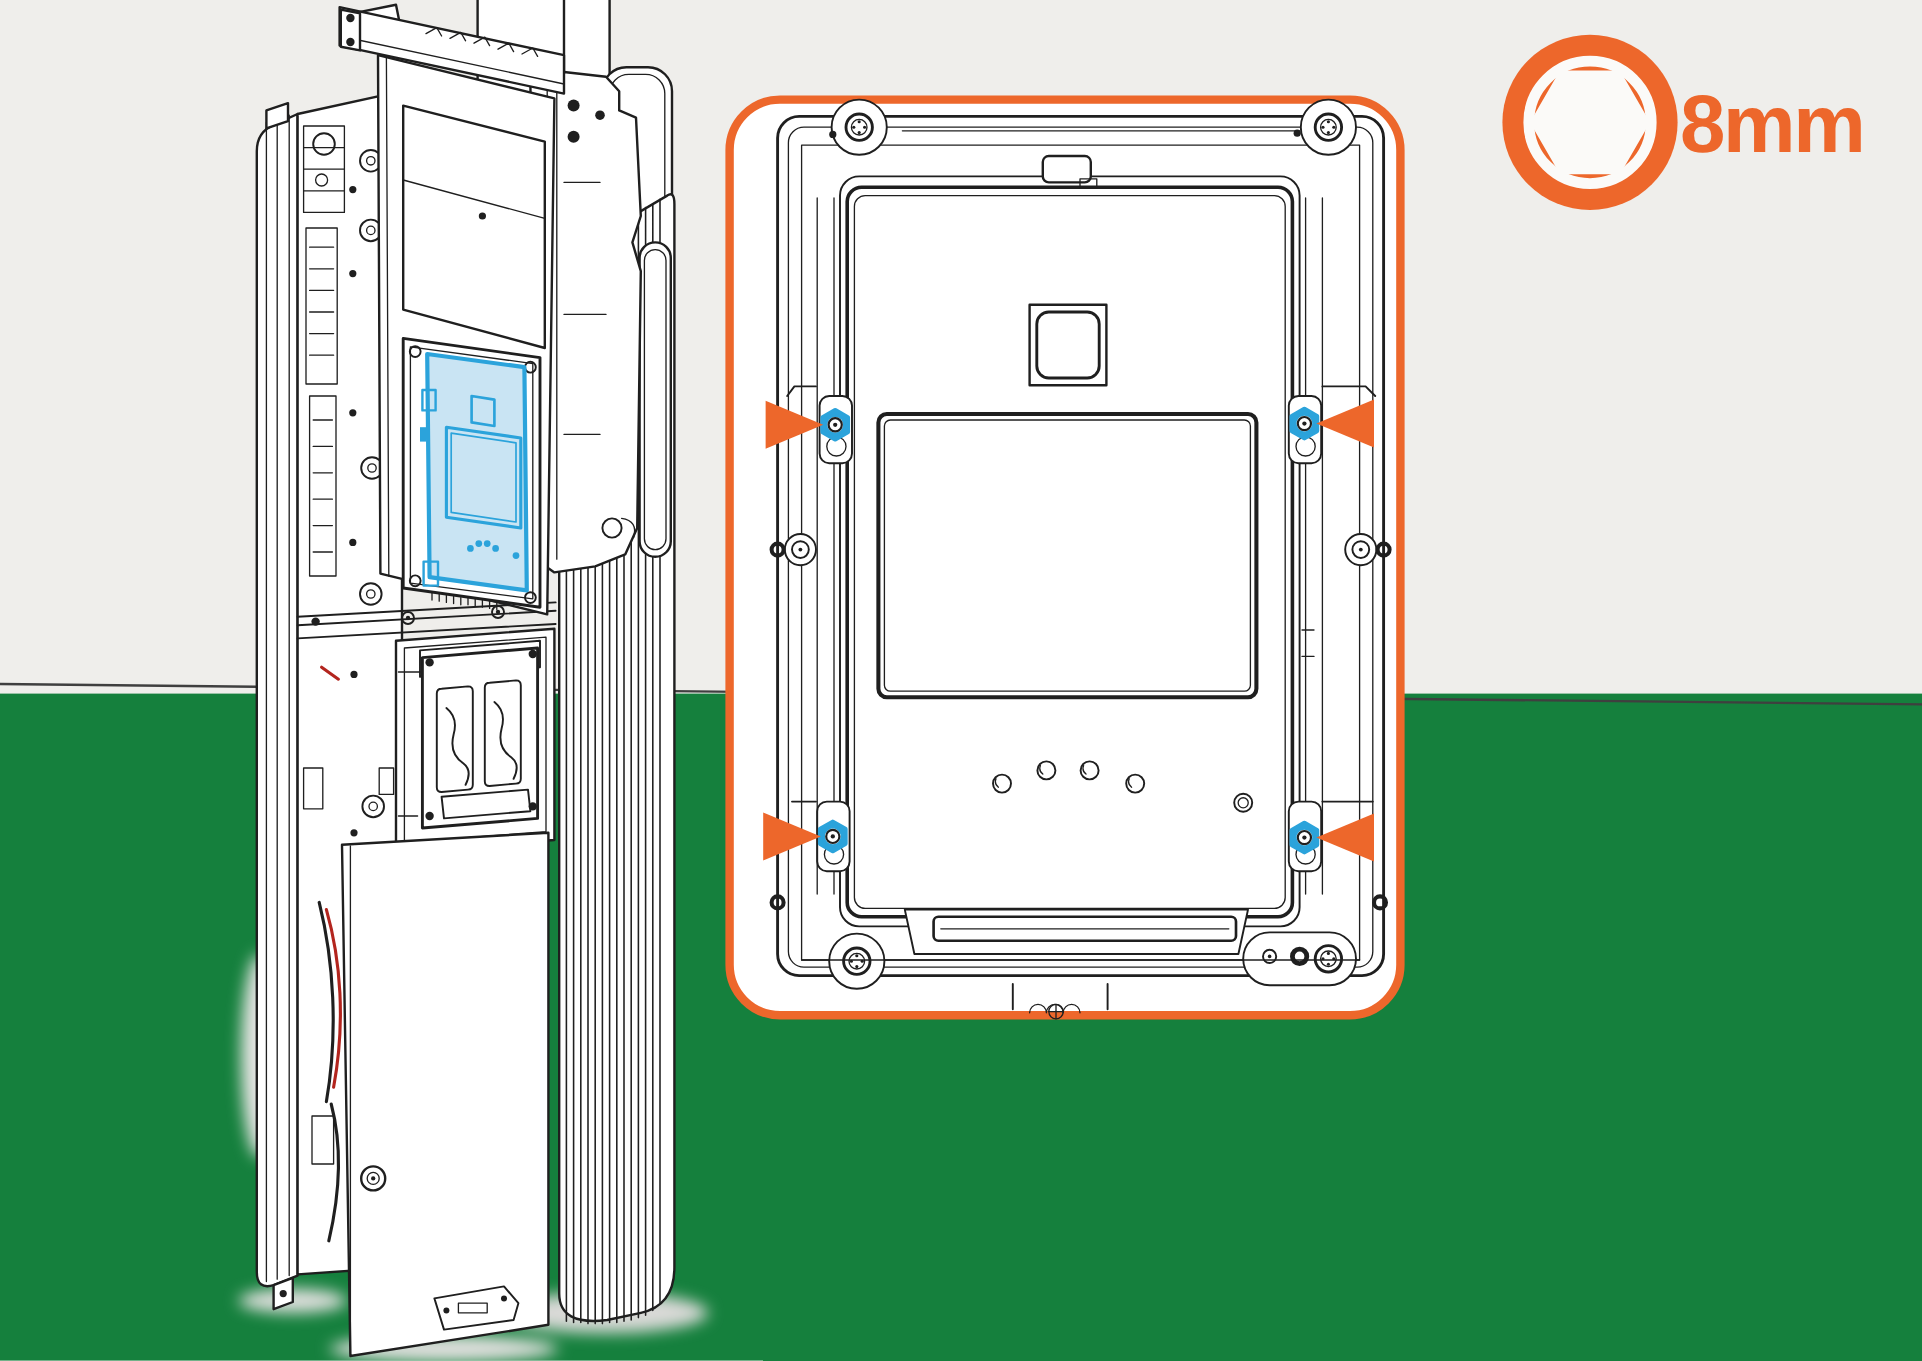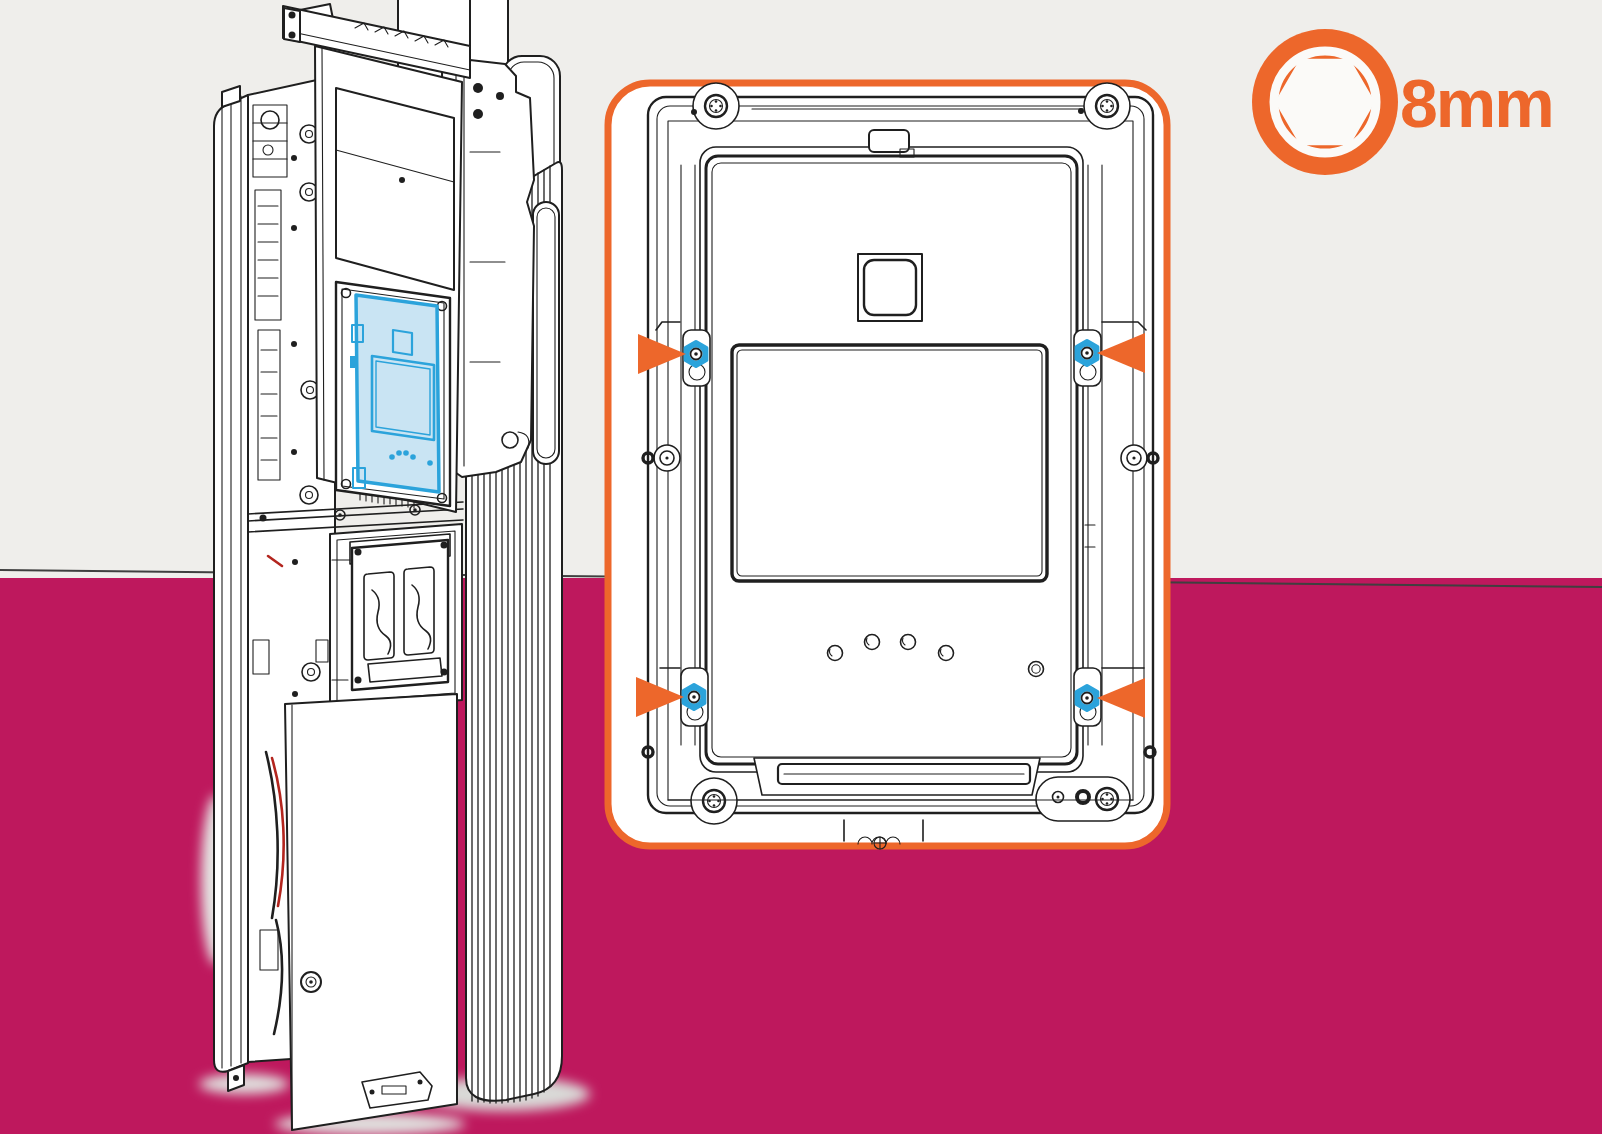--- a/index.html
+++ b/index.html
@@ -1,21 +1,21 @@
 <!DOCTYPE html>
 <html style="--orange: #ED672B; --blue: #2BA3DB; --blue-fill: #C9E4F3; --ink: #1F1F1F; --wire: #B3251E; --wall: #EFEEEB;"><head>
 <meta charset="utf-8">
 <style>
   :root{
     --orange:#ED672B; --blue:#2BA3DB; --blue-fill:#C9E4F3;
     --ink:#1F1F1F; --wall:#EFEEEB; --wall-line:#3F3F3F;
     --wire:#B3251E; --shadow:#DCDCDA; --paper:#FBFAF8;
   }
   html,body{margin:0;padding:0;background:#fff;}
-  .stage{position:relative;width:1602px;height:1134px;background:#be185d;overflow:hidden;
+  .stage{position:relative;width:1602px;height:1134px;background:#15803d;overflow:hidden;
          font-family:"Liberation Sans",sans-serif;}
   svg{position:absolute;inset:0;display:block;}
   .lineart{stroke:var(--ink);fill:#fff;stroke-width:2;stroke-linecap:round;stroke-linejoin:round;}
   .nf{fill:none;}
   .thin{stroke-width:1.1;}
   .med{stroke-width:1.6;}
   .blk{fill:var(--ink);stroke:none;}
   .blue-line{stroke:var(--blue);fill:none;}
   .blue-fill{fill:var(--blue-fill);stroke:var(--blue);}
   .blue-dot{fill:var(--blue);stroke:none;}

